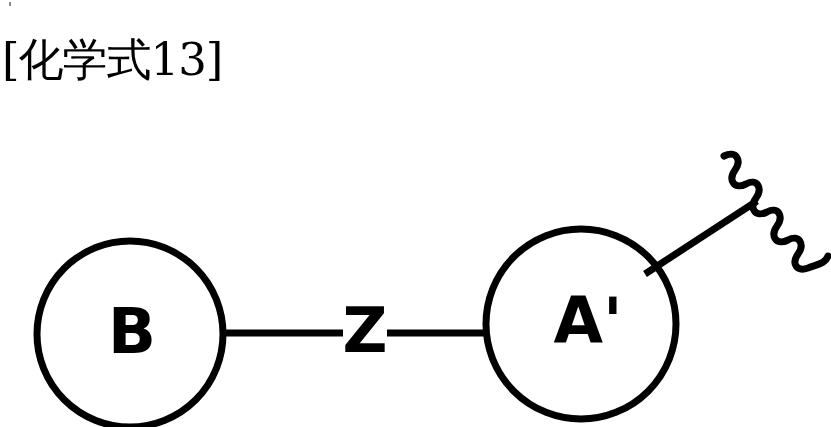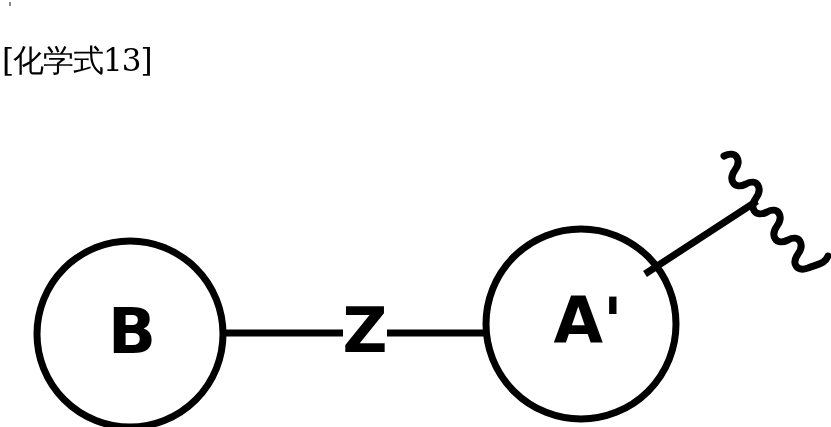--- a/index.html
+++ b/index.html
@@ -16,21 +16,21 @@
     height: 427px;
     background: #ffffff;
     overflow: hidden;
   }
   
   #formula-caption {
     position: absolute;
     left: 2px;
     top: 32px;
     font-family: "DejaVu Serif", "Liberation Serif", serif;
-    font-size: 31px;
+    font-size: 45px;
     line-height: 56px;
     color: #000000;
     white-space: nowrap;
     letter-spacing: -1px;
   }
   
   #scan-speck {
     position: absolute;
     left: 9px;
     top: 2px;

